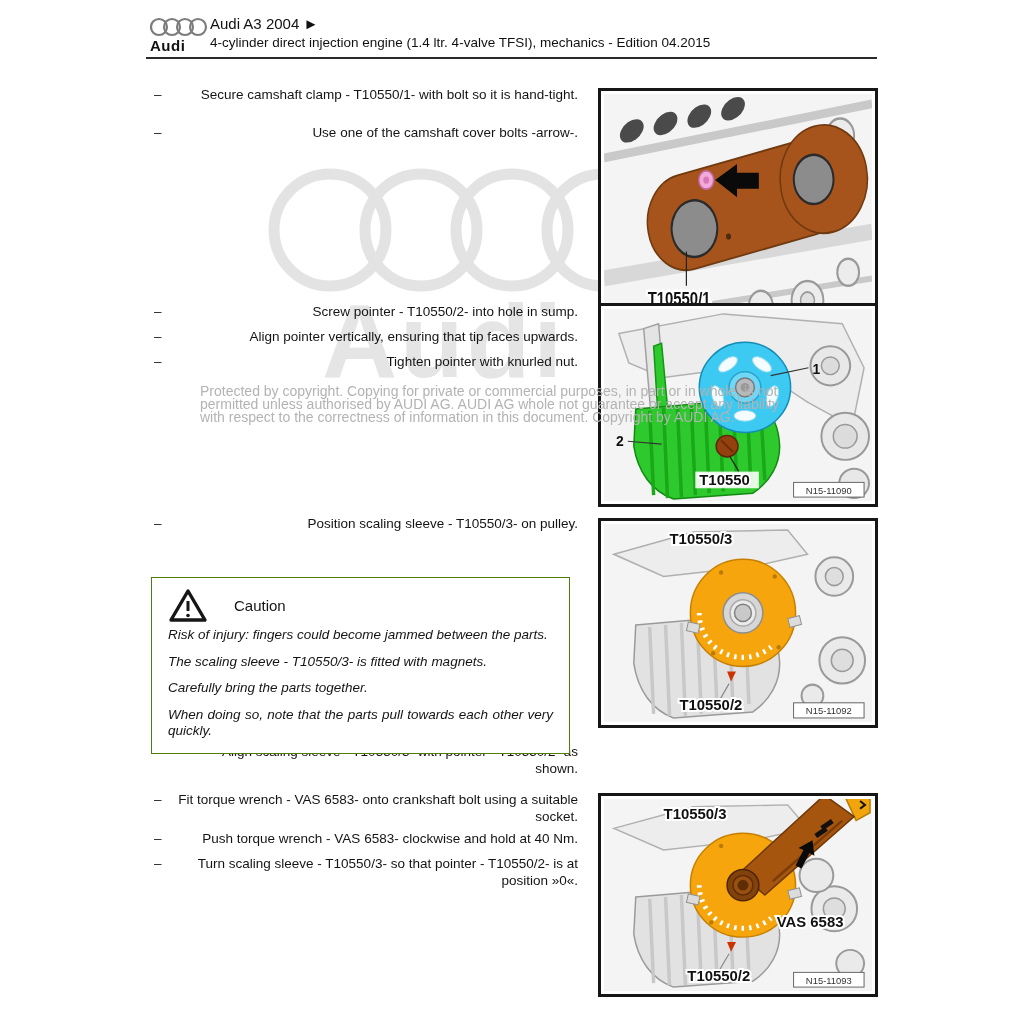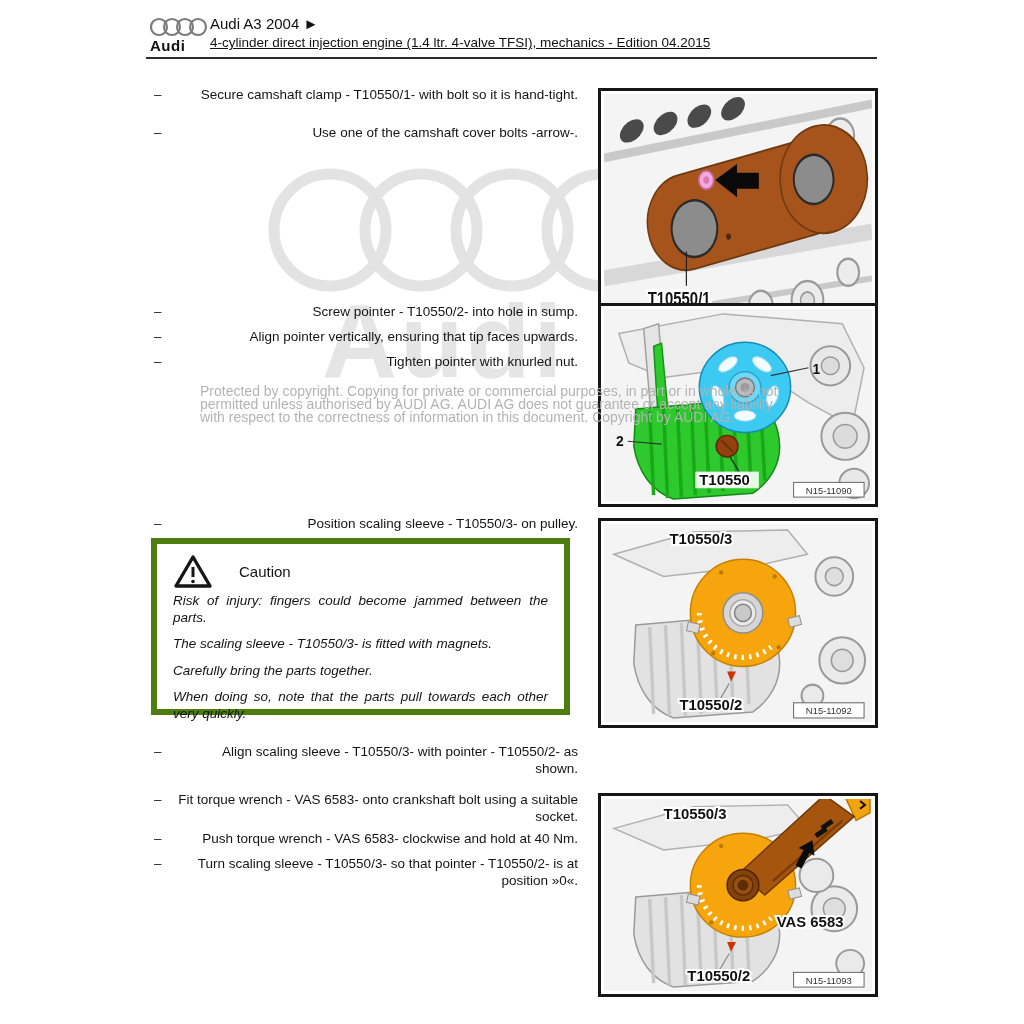--- a/index.html
+++ b/index.html
@@ -4,39 +4,39 @@
 <style>
   html,body{margin:0;padding:0;background:#fff;}
   .page{position:relative;width:1024px;height:1024px;background:#ffffff;
         font-family:"Liberation Sans",sans-serif;color:#111;overflow:hidden;}
 
   
   .hdr-rings{position:absolute;left:150px;top:16px;z-index:2;}
   .hdr-wordmark{position:absolute;left:150px;top:37px;font-size:15px;font-weight:bold;
                 letter-spacing:.5px;z-index:2;}
   .hdr-line1{position:absolute;left:210px;top:15px;font-size:15px;z-index:2;}
-  .hdr-line2{position:absolute;left:210px;top:35px;font-size:13.5px;z-index:2;text-decoration:underline;}
+  .hdr-line2{position:absolute;left:210px;top:35px;font-size:13.5px;z-index:2;}
   .hdr-rule{position:absolute;left:146px;top:57px;width:731px;height:2px;background:#2a2a2a;z-index:2;}
 
   
   .wm-rings{position:absolute;left:268px;top:162px;z-index:0;}
   .wm-brand{position:absolute;left:322px;top:282px;font-size:104px;font-weight:bold;
             color:#e5e5e5;letter-spacing:3px;z-index:0;}
   .wm-copy{position:absolute;left:200px;top:385px;width:480px;text-align:center;
            font-size:14px;line-height:13px;color:#b3b3b3;z-index:6;}
   .wm-copy div{white-space:nowrap;}
 
   
   .step{position:absolute;left:152px;width:402px;padding-left:24px;box-sizing:content-box;
         font-size:13.5px;line-height:16.5px;color:#141414;z-index:2;text-align:right;}
   .step::before{content:"–";position:absolute;left:2px;top:0;}
 
   
-  .caution{position:absolute;left:151px;top:538px;width:419px;height:177px;box-sizing:border-box;
-           border:6px solid #4d7c0f;background:#fff;z-index:2;}
+  .caution{position:absolute;left:151px;top:577px;width:419px;height:177px;box-sizing:border-box;
+           border:1px solid #4d7c0f;background:#fff;z-index:2;}
   .caution-head{display:flex;align-items:center;gap:26px;padding:10px 0 0 16px;}
   .caution-title{font-size:15px;color:#141414;}
   .caution p{margin:10px 16px 0 16px;font-size:13.5px;line-height:16.5px;font-style:italic;
              color:#141414;text-align:justify;}
   .caution p.first{margin-top:4px;}
 
   
   .fig{position:absolute;left:598px;width:280px;box-sizing:border-box;border:3px solid #161616;
        background:#fff;padding:3px;z-index:3;}
   .fig svg{display:block;width:100%;height:100%;background:#f4f4f4;}
@@ -63,21 +63,21 @@
   <svg class="wm-rings" width="395" height="136" viewBox="0 0 395 136">
     <circle cx="62" cy="68" r="56" fill="none" stroke="#e3e3e3" stroke-width="11"></circle>
     <circle cx="153" cy="68" r="56" fill="none" stroke="#e3e3e3" stroke-width="11"></circle>
     <circle cx="244" cy="68" r="56" fill="none" stroke="#e3e3e3" stroke-width="11"></circle>
     <circle cx="335" cy="68" r="56" fill="none" stroke="#e3e3e3" stroke-width="11"></circle>
   </svg>
   <div class="wm-brand">Audi</div>
 
   <div class="wm-copy">
     <div>Protected by copyright. Copying for private or commercial purposes, in part or in whole, is not</div>
-    <div>permitted unless authorised by AUDI AG. AUDI AG does not guarantee or accept any liability</div>
+    <div>permitted unless authorised by AUDI AG. AUDI AG whole not guarantee or accept any liability</div>
     <div>with respect to the correctness of information in this document. Copyright by AUDI AG.</div>
   </div>
 
   <div class="step" style="top:87px">Secure camshaft clamp - T10550/1- with bolt so it is hand-tight.</div>
   <div class="step" style="top:125px">Use one of the camshaft cover bolts -arrow-.</div>
   <div class="step" style="top:304px">Screw pointer - T10550/2- into hole in sump.</div>
   <div class="step" style="top:329px">Align pointer vertically, ensuring that tip faces upwards.</div>
   <div class="step" style="top:354px">Tighten pointer with knurled nut.</div>
   <div class="step" style="top:516px">Position scaling sleeve - T10550/3- on pulley.</div>
   <div class="step" style="top:744px">Align scaling sleeve - T10550/3- with pointer - T10550/2- as shown.</div>

